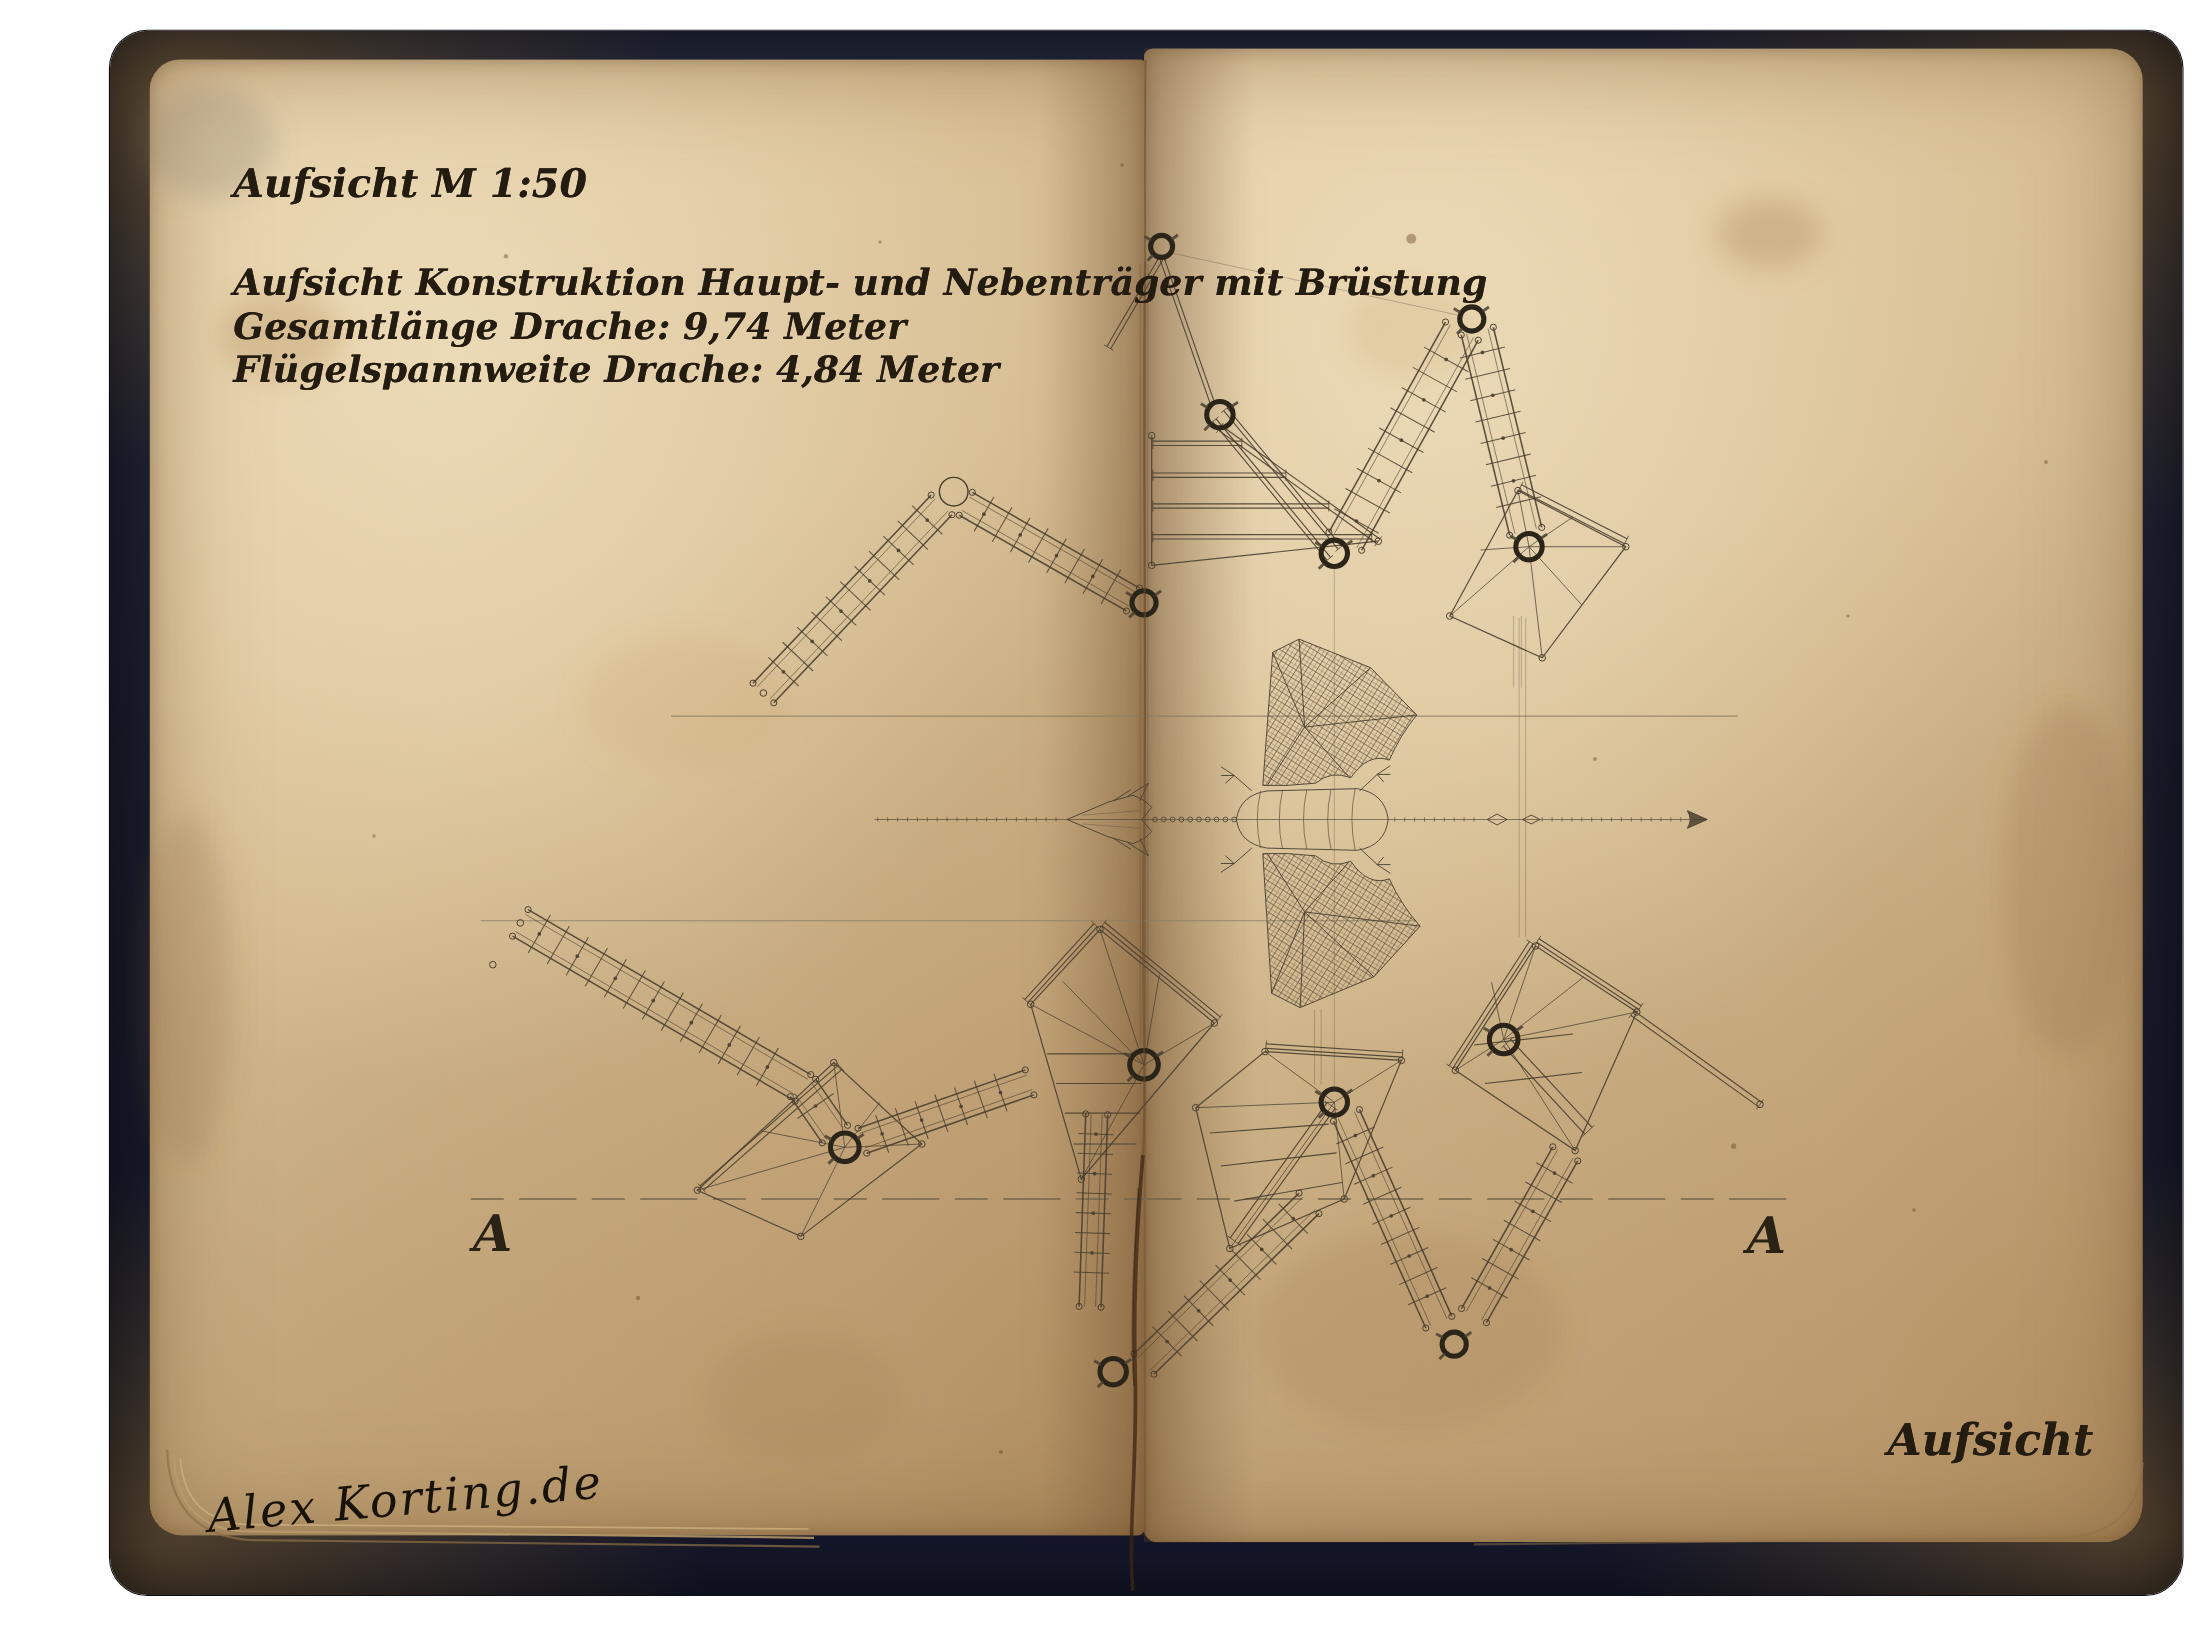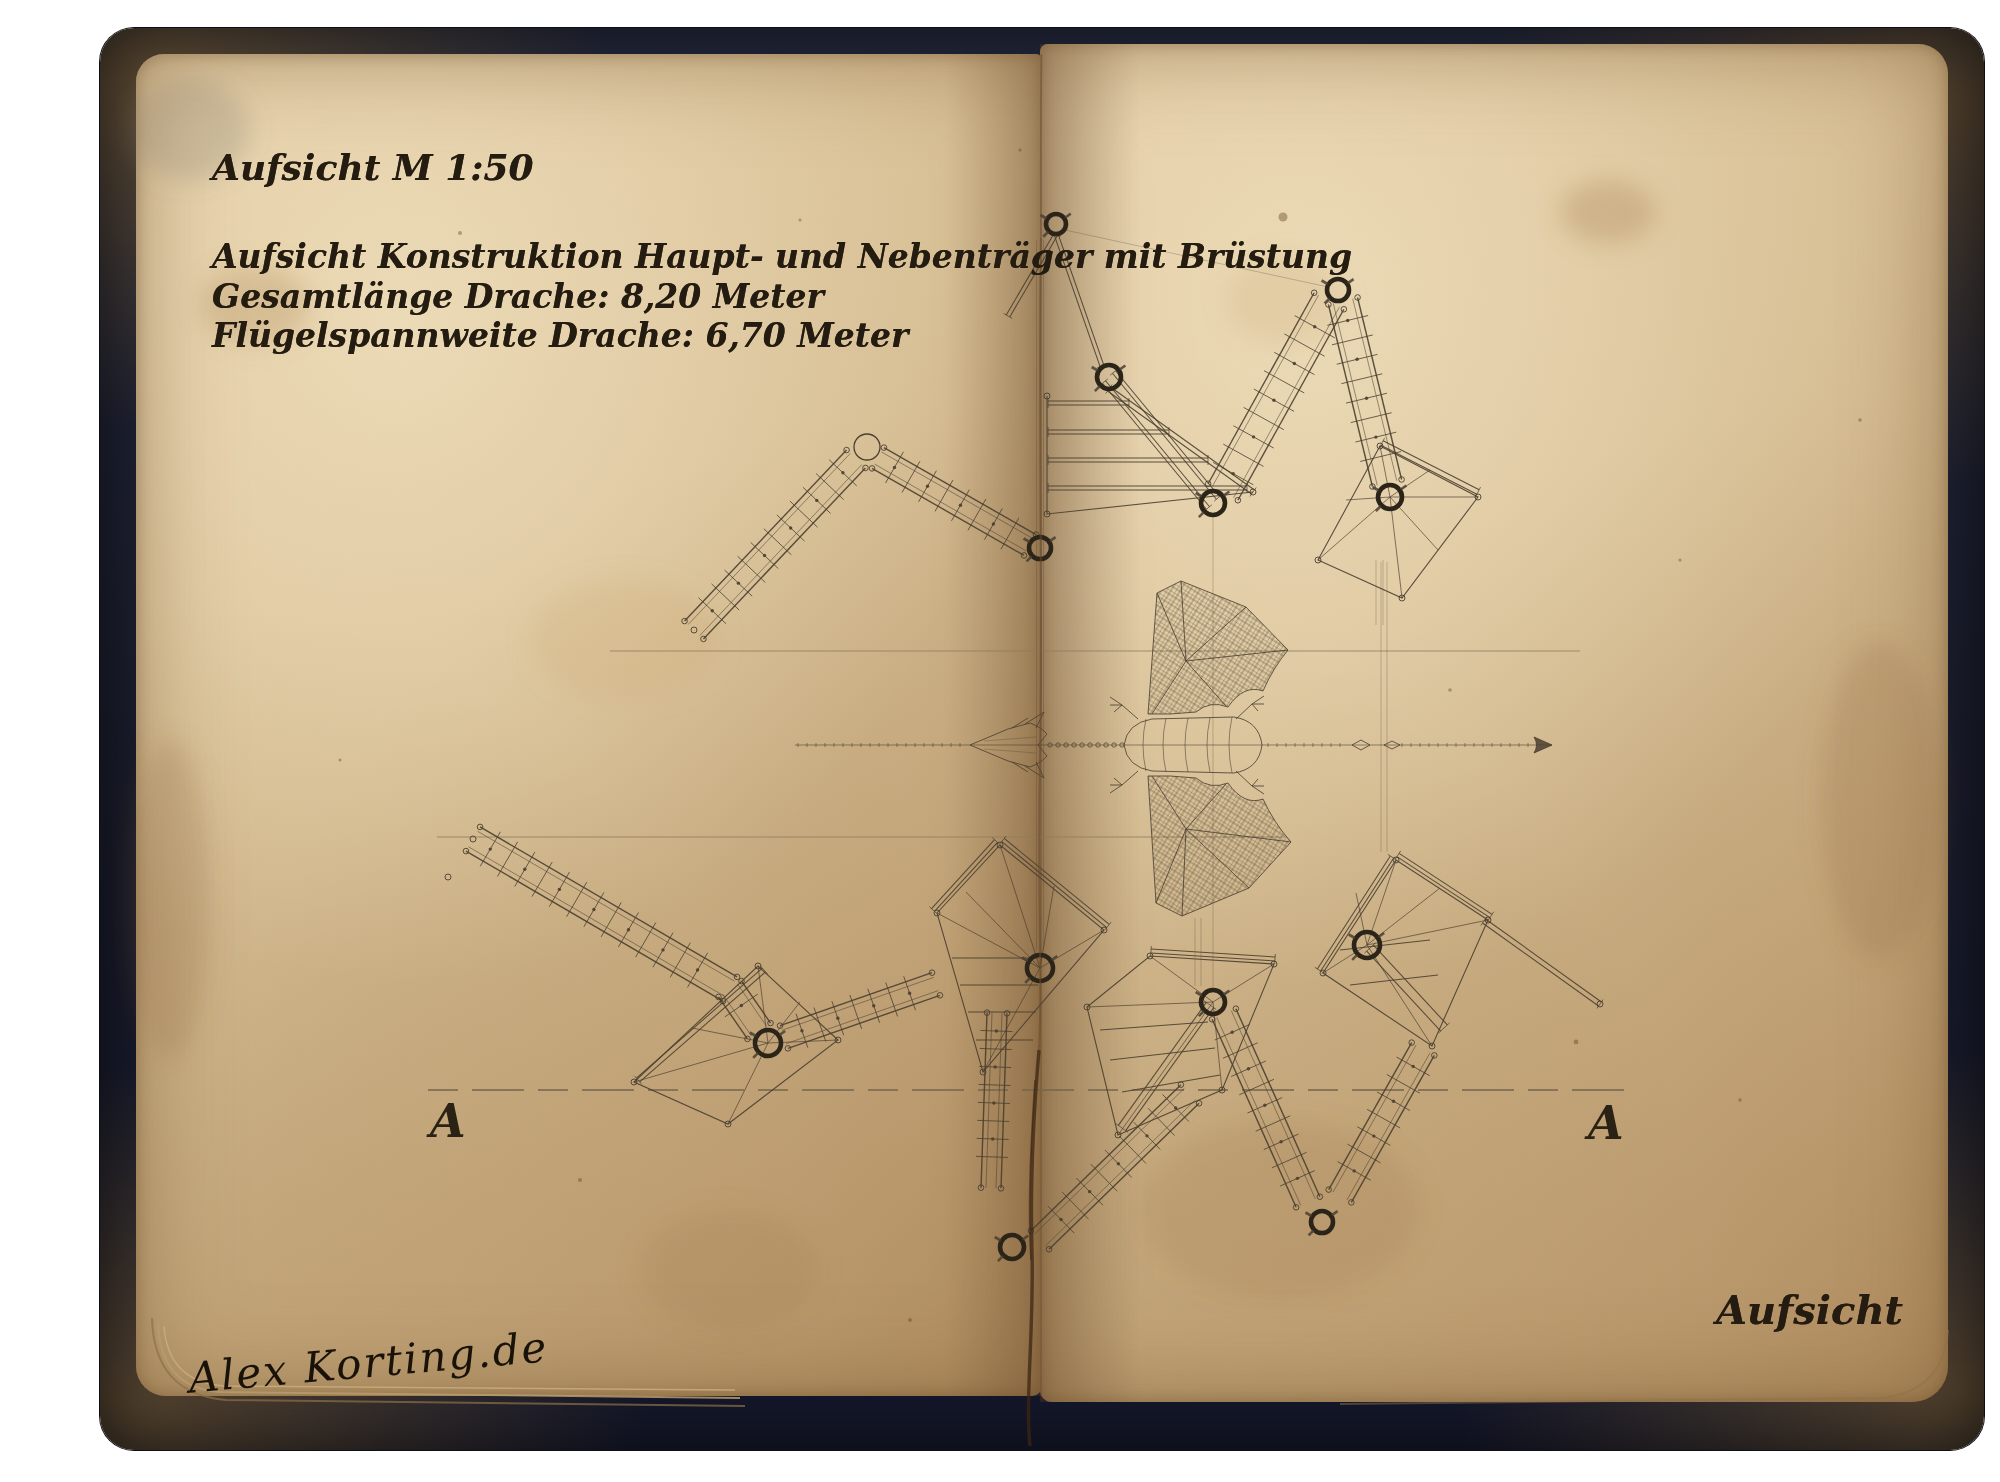--- a/index.html
+++ b/index.html
@@ -742,19 +742,19 @@
     <g fill="none">
       <path d="M118 1322 Q120 1388 180 1392 L700 1398" stroke="#b99c6c" stroke-width="2" opacity=".85"></path>
       <path d="M112 1318 Q114 1394 186 1400 L705 1406" stroke="#8d7148" stroke-width="2" opacity=".7"></path>
       <path d="M124 1326 Q128 1382 184 1386 L695 1390" stroke="#c9ae7c" stroke-width="1.5" opacity=".85"></path>
       <path d="M1908 1330 Q1904 1392 1840 1398 L1300 1404" stroke="#8d7148" stroke-width="2" opacity=".5"></path>
     </g>
   </svg>
 
   <div class="t cal scale-label">Aufsicht M 1:50</div>
   <div class="t cal note-1">Aufsicht Konstruktion Haupt- und Nebenträger mit Brüstung</div>
-  <div class="t cal note-2">Gesamtlänge Drache: 8,20 Meter</div>
-  <div class="t cal note-3">Flügelspannweite Drache: 6,70 Meter</div>
+  <div class="t cal note-2">Gesamtlänge Drache: 9,74 Meter</div>
+  <div class="t cal note-3">Flügelspannweite Drache: 4,84 Meter</div>
   <div class="t marker-a marker-a-left">A</div>
   <div class="t marker-a marker-a-right">A</div>
   <div class="t cal view-label">Aufsicht</div>
   <div class="t signature">Alex Korting.de</div>
 </div>
 
 </body></html>

